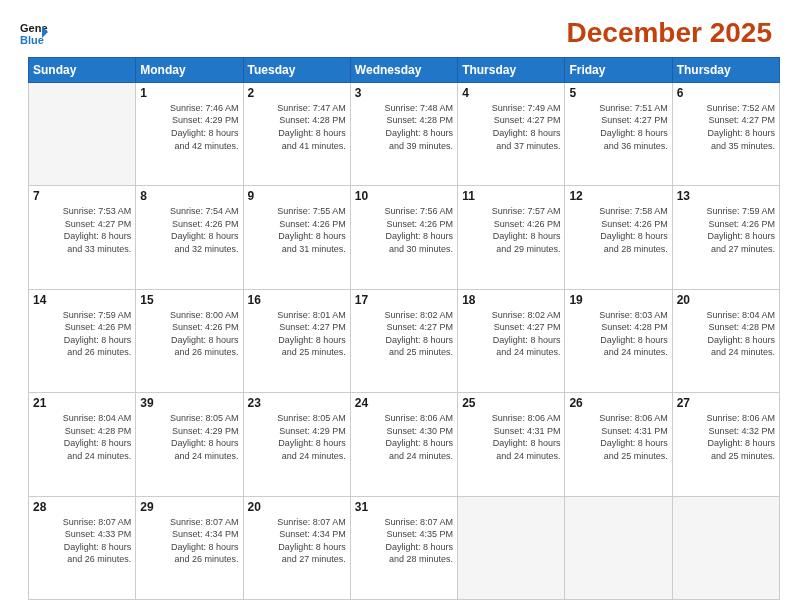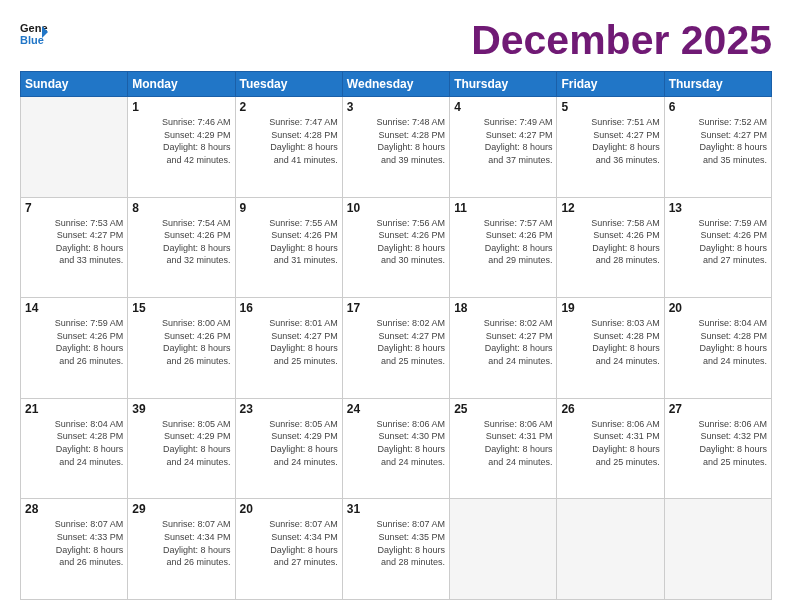--- a/index.html
+++ b/index.html
@@ -29,36 +29,37 @@
       gap: 4px;
     }
     .logo-icon {
       width: 28px;
       height: 28px;
     }
     .title-block {
       text-align: right;
     }
     .main-title {
-      font-size: 41px;
+      font-size: 28px;
       font-weight: bold;
-      color: #701a75;
+      color: #c2410c;
       line-height: 1.1;
     }
     .subtitle {
       font-size: 14px;
       color: #444;
       margin-top: 2px;
     }
     .calendar {
       flex: 1;
       border: 1px solid #ccc;
       border-collapse: collapse;
       width: 100%;
       table-layout: fixed;
+      margin-left: 8px;
     }
     .calendar th {
       background: #2176c7;
       color: #fff;
       font-size: 12px;
       font-weight: bold;
       padding: 5px 4px;
       text-align: left;
       border: 1px solid #1a5fa8;
     }

